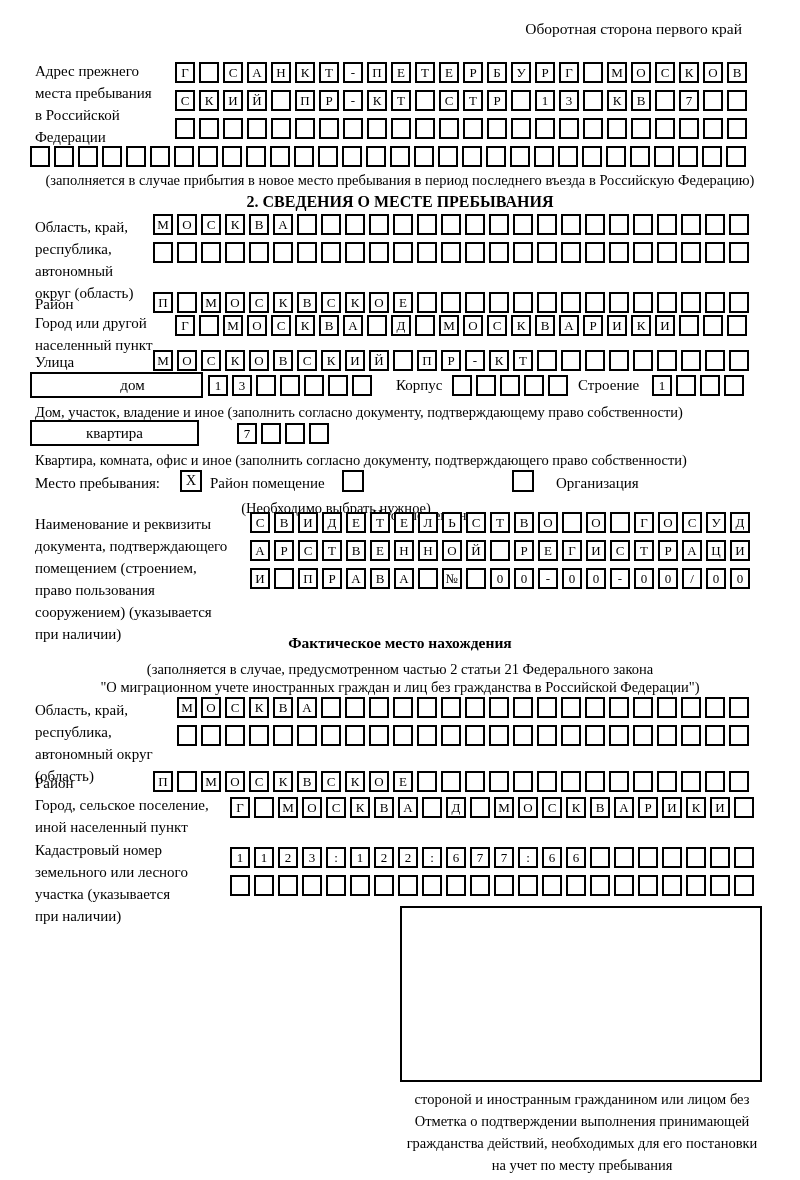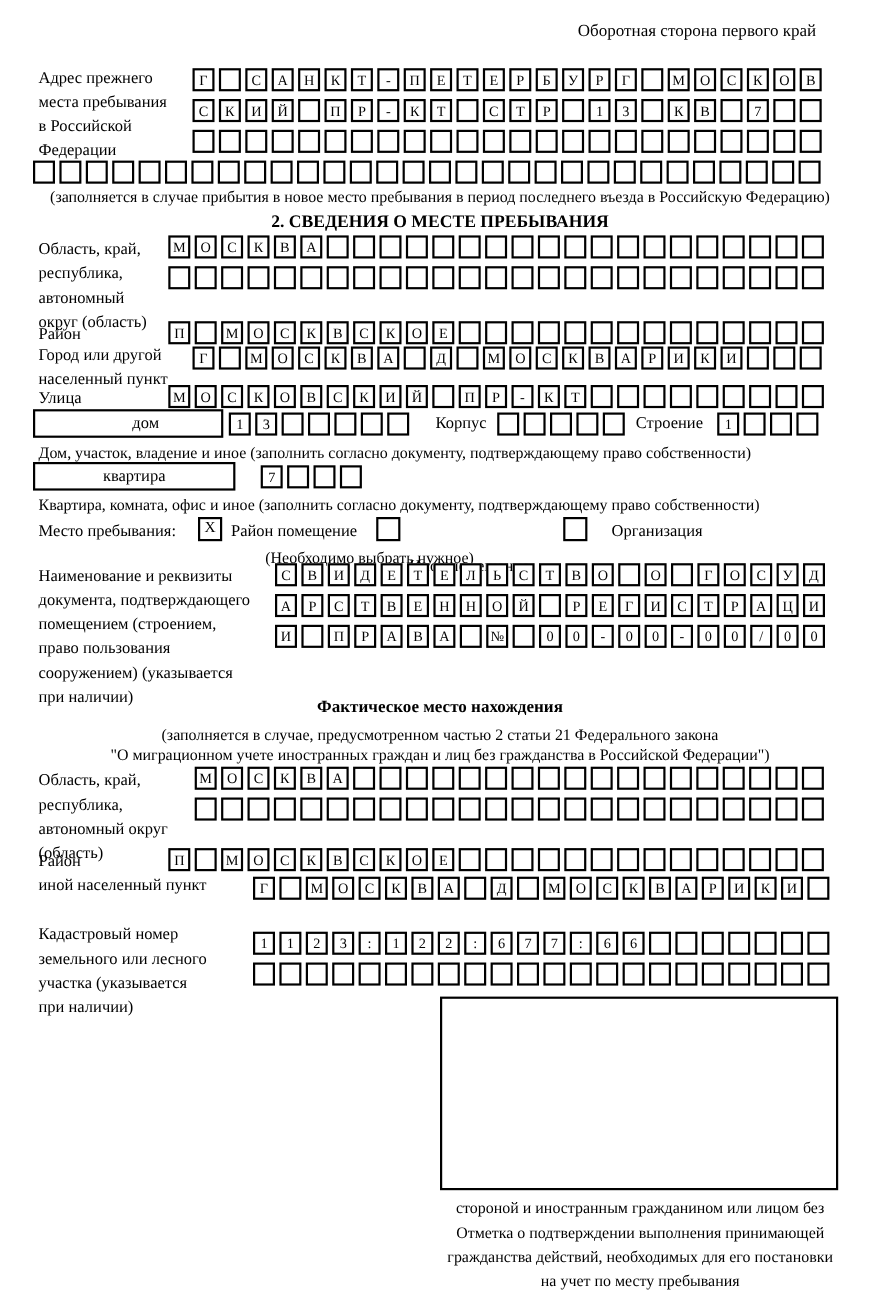--- a/index.html
+++ b/index.html
@@ -326,28 +326,28 @@
     </div>
   <div class="abs label" style="left:578px;top:374px;">Строение</div>
   <div class="abs cellrow" style="left:652px;top:375px;">
       <span class="cell">1</span>
       <span class="cell"></span>
       <span class="cell"></span>
       <span class="cell"></span>
     </div>
   <div class="abs note" style="left:35px;top:403px;">Дом, участок, владение и иное (заполнить согласно документу, подтверждающему право собственности)</div>
 
-  <div class="abs wbox" style="left:30px;top:420px;width:184px;height:26px;">квартира</div>
+  <div class="abs wbox" style="left:30px;top:420px;width:169px;height:26px;">квартира</div>
   <div class="abs cellrow" style="left:237px;top:423px;">
       <span class="cell">7</span>
       <span class="cell"></span>
       <span class="cell"></span>
       <span class="cell"></span>
     </div>
-  <div class="abs note" style="left:35px;top:451px;">Квартира, комната, офис и иное (заполнить согласно документу, подтверждающему право собственности)</div>
+  <div class="abs note" style="left:35px;top:451px;">Квартира, комната, офис и иное (заполнить согласно документу, подтверждающего право собственности)</div>
 
   <div class="abs label" style="left:35px;top:472px;">Место пребывания:</div>
   <div class="abs checkbox" style="left:180px;top:470px;">X</div>
   <div class="abs label" style="left:210px;top:472px;">Район помещение</div>
   <div class="abs checkbox" style="left:342px;top:470px;"></div>
   <div class="abs label" style="left:372px;top:472px;margin-top:32px;">Иное помещение</div>
   <div class="abs checkbox" style="left:512px;top:470px;"></div>
   <div class="abs label" style="left:556px;top:472px;">Организация</div>
   <div class="abs note" style="left:176px;top:499px;width:320px;text-align:center;">(Необходимо выбрать нужное)</div>
 
@@ -515,20 +515,21 @@
       <span class="cell"></span>
       <span class="cell"></span>
       <span class="cell"></span>
       <span class="cell"></span>
       <span class="cell"></span>
       <span class="cell"></span>
       <span class="cell"></span>
     </div>
 
   <div class="abs label" style="left:35px;top:794px;">
+    <div>Город, сельское поселение,</div>
     <div>иной населенный пункт</div>
   </div>
   <div class="abs cellrow" style="left:230px;top:797px;">
       <span class="cell">Г</span>
       <span class="cell"></span>
       <span class="cell">М</span>
       <span class="cell">О</span>
       <span class="cell">С</span>
       <span class="cell">К</span>
       <span class="cell">В</span>

